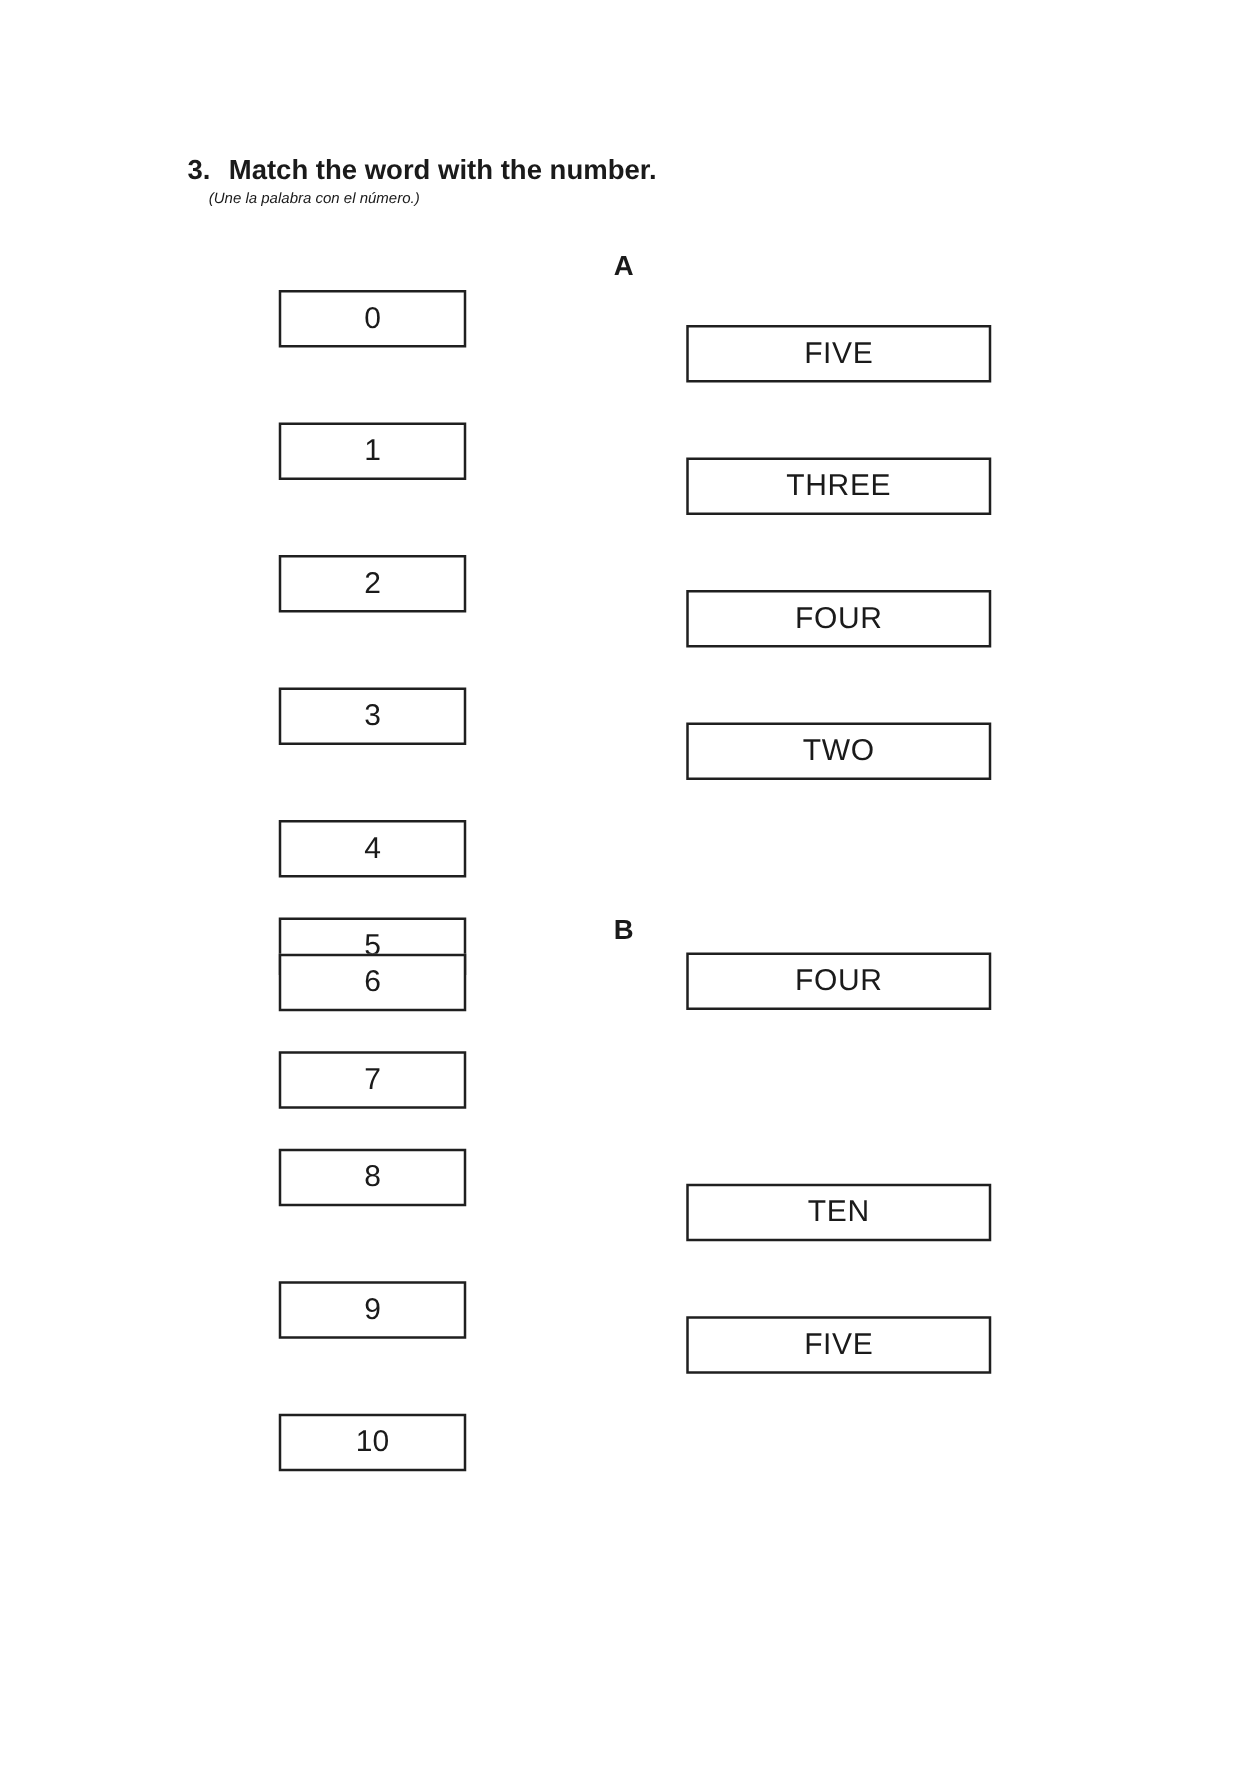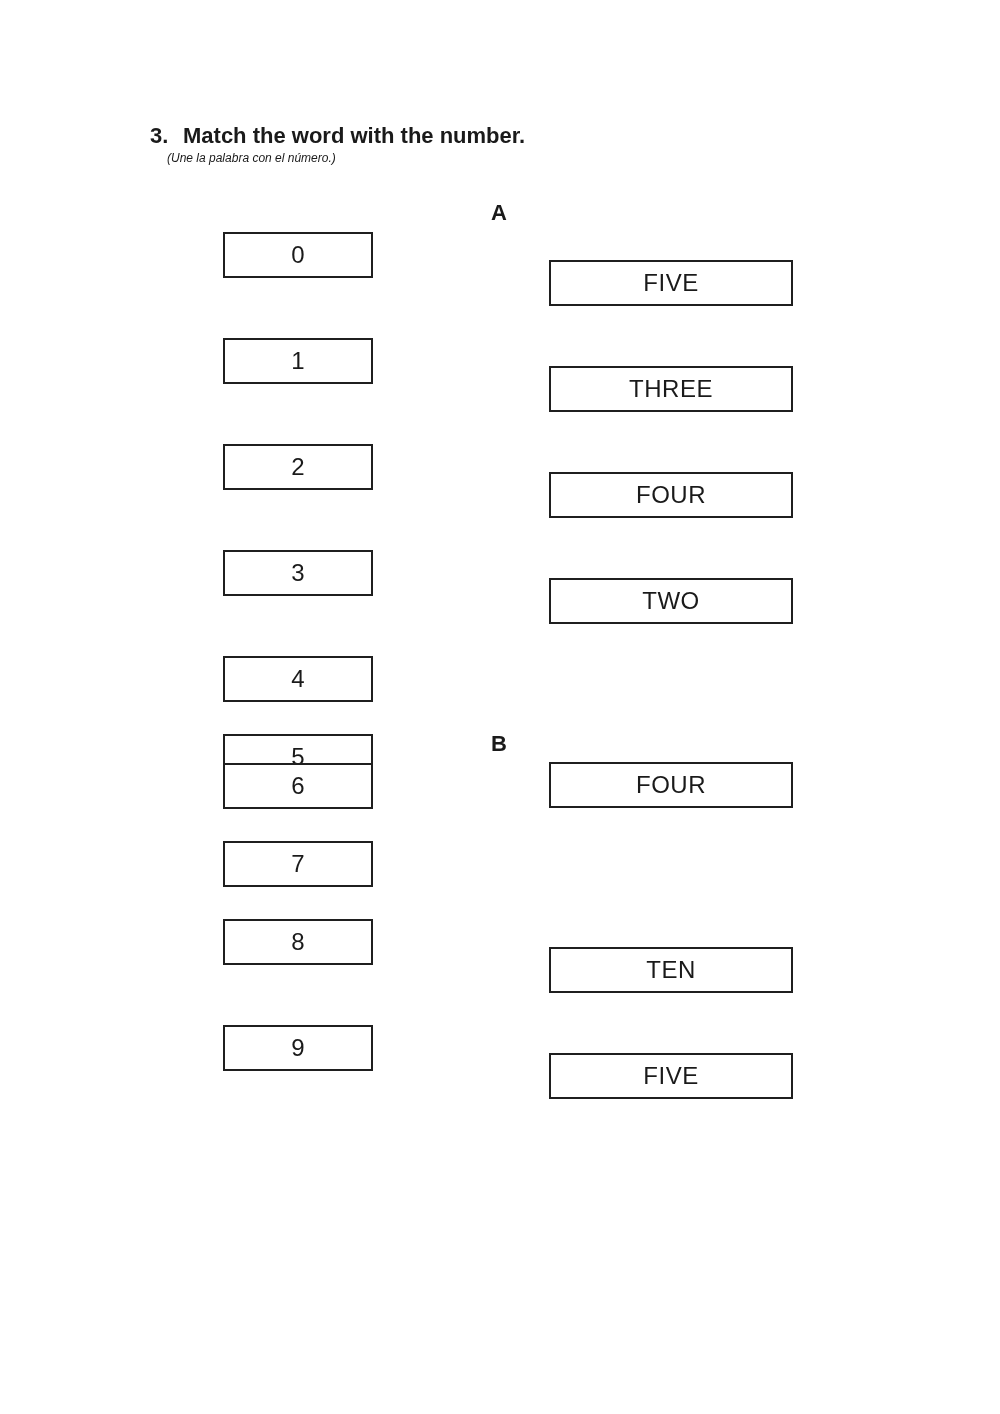--- a/index.html
+++ b/index.html
@@ -123,16 +123,17 @@
     </div>
     <div class="match-row">
       <div class="box num">8</div>
       <div class="box word">TEN</div>
     </div>
     <div class="match-row">
       <div class="box num">9</div>
       <div class="box word">FIVE</div>
     </div>
     <div class="match-row">
+      <div class="box num">10</div>
     </div>
   </div>
 
 </div>
 
 </body></html>

